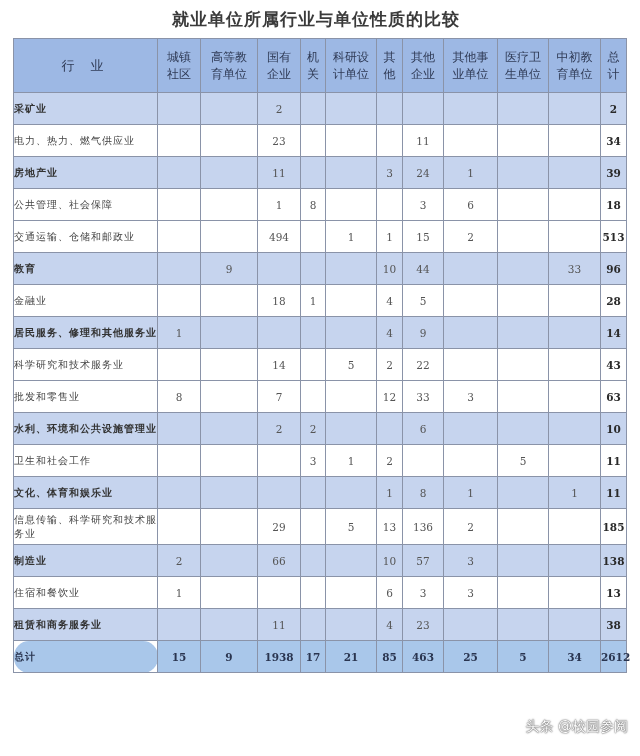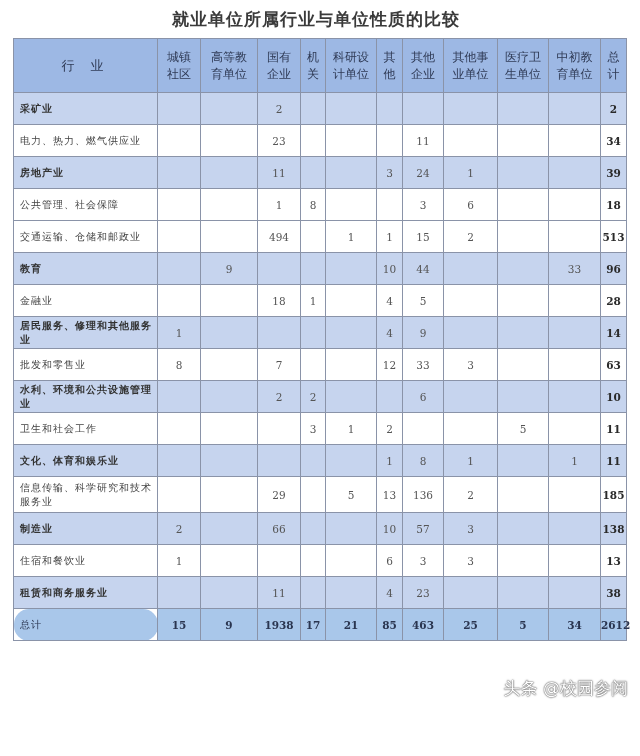--- a/index.html
+++ b/index.html
@@ -10,29 +10,29 @@
            font-family: "DejaVu Sans", sans-serif; }
   table { position: absolute; left: 13px; top: 38px; width: 613px; border-collapse: collapse;
           table-layout: fixed; }
   th, td { border: 1px solid #8a93a8; padding: 0; text-align: center; vertical-align: middle; }
   thead th { background: #9db8e4; height: 53px; font-size: 12px; font-weight: normal;
              color: #2f3a55; line-height: 17px; font-family: "DejaVu Sans", sans-serif; }
   thead th.industry-head { font-size: 13px; letter-spacing: 6px; }
   tbody td { height: 31px; font-size: 10.5px; color: #555; }
   tbody tr.odd td { background: #c6d4ee; }
   tbody tr.even td { background: #ffffff; }
-  tbody td.name { text-align: left; padding-left: 6px; font-size: 10px; color: #333;
+  tbody td.name { text-align: left; font-size: 10px; color: #333;
                   letter-spacing: 1px; font-weight: bold; font-family: "DejaVu Sans", sans-serif;
                   overflow: hidden; }
   tbody tr.even td.name { font-weight: normal; color: #444; margin-left: 36px; }
   tbody td.total { font-weight: bold; color: #2a2a2a; }
   tbody tr.wrap td.name { line-height: 14px; height: 31px; vertical-align: top; padding-top: 4px; }
   tbody tr.sum td { background: #a9c7ea; font-weight: bold; color: #2a3550; height: 31px; }
-  tbody tr.sum td.name { font-weight: normal; color: #2a3550; border-radius: 15px; }
-  .watermark { position: absolute; right: 12px; top: 677px; font-size: 17px; color: #ffffff;
+  tbody tr.sum td.name { font-weight: bold; color: #2a3550; border-radius: 15px; }
+  .watermark { position: absolute; right: 12px; top: 718px; font-size: 14px; color: #ffffff;
                font-family: "DejaVu Sans", sans-serif; text-shadow: 0 0 2px #555, 0 0 1px #333; }
 </style>
 </head>
 <body>
 
 <div class="title">就业单位所属行业与单位性质的比较</div>
 
 <table>
   <colgroup>
     <col style="width:144px">
@@ -206,20 +206,34 @@
         <td></td>
         <td></td>
         <td>4</td>
         <td>9</td>
         <td></td>
         <td></td>
         <td></td>
         <td class="total">14</td>
       </tr>
       <tr class="even">
+        <td class="name">科学研究和技术服务业</td>
+        <td></td>
+        <td></td>
+        <td>14</td>
+        <td></td>
+        <td>5</td>
+        <td>2</td>
+        <td>22</td>
+        <td></td>
+        <td></td>
+        <td></td>
+        <td class="total">43</td>
+      </tr>
+      <tr class="even">
         <td class="name">批发和零售业</td>
         <td>8</td>
         <td></td>
         <td>7</td>
         <td></td>
         <td></td>
         <td>12</td>
         <td>33</td>
         <td>3</td>
         <td></td>

